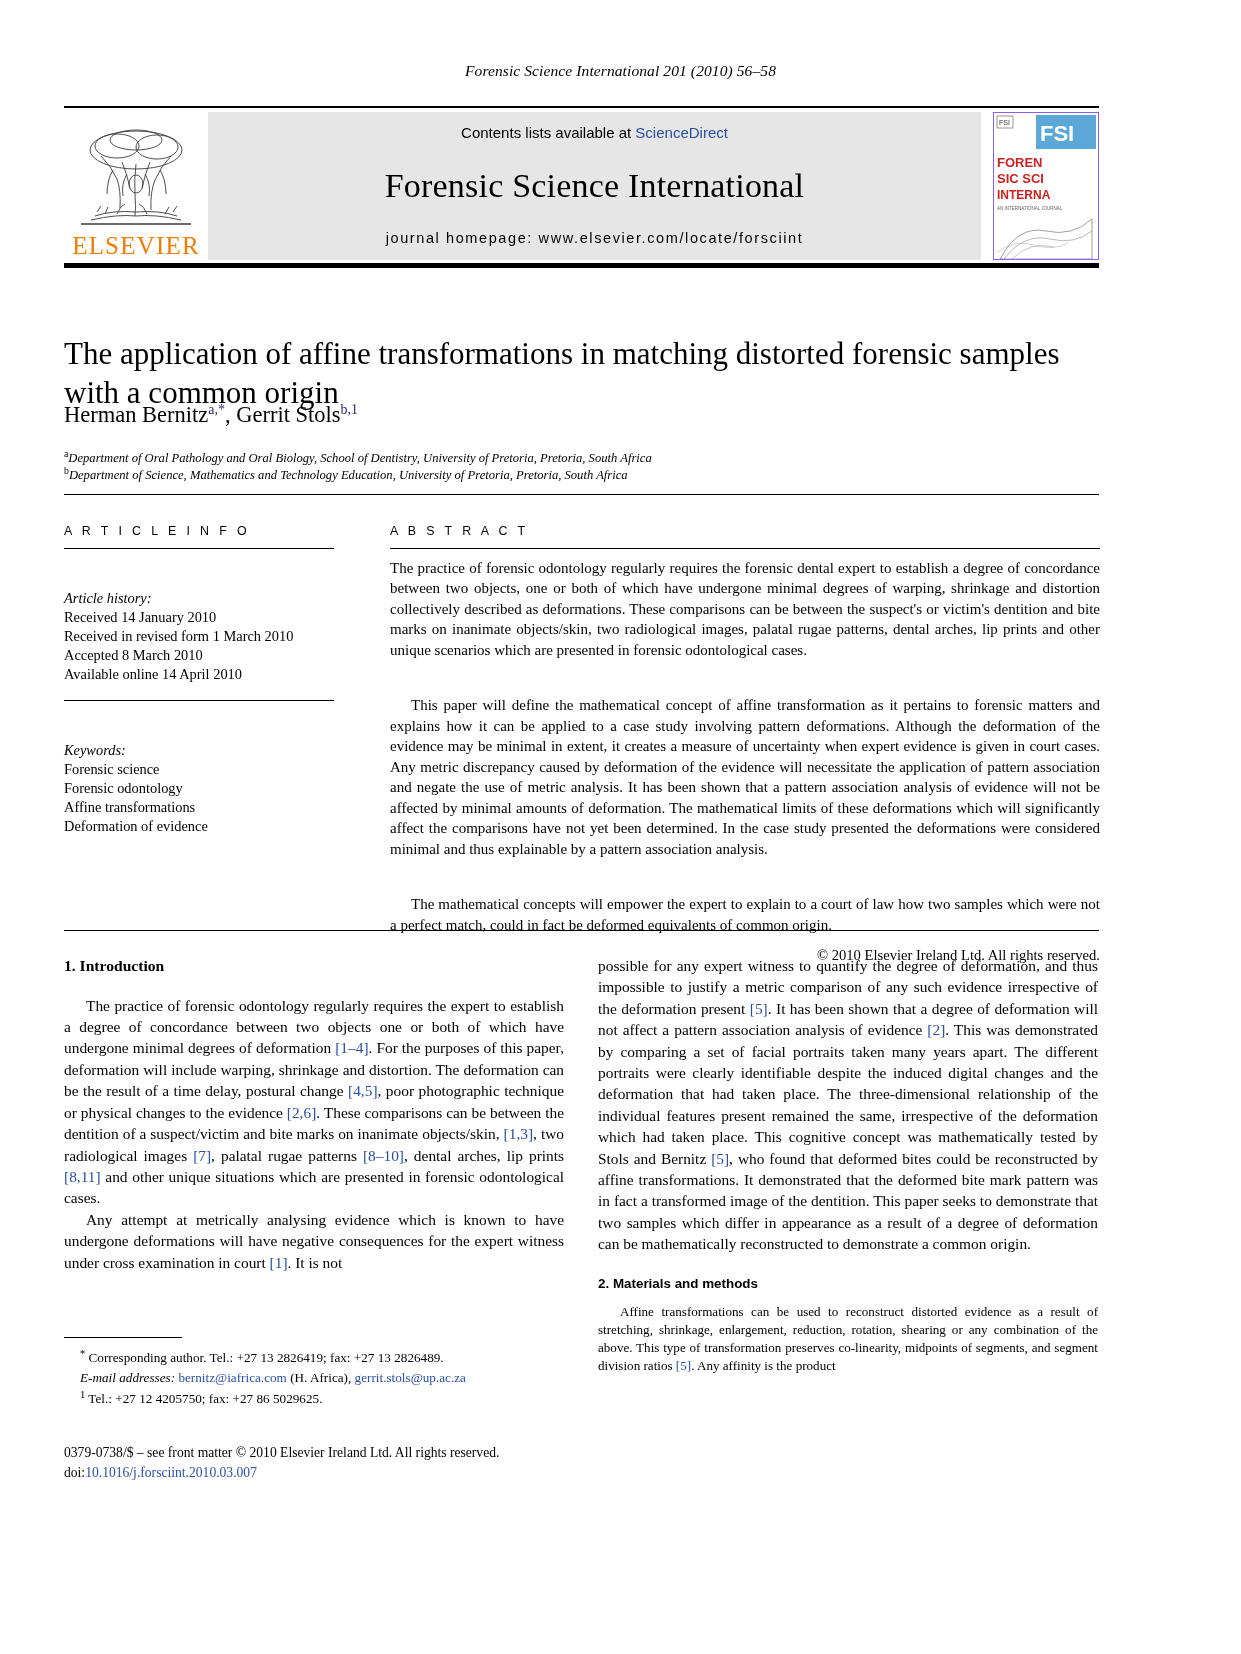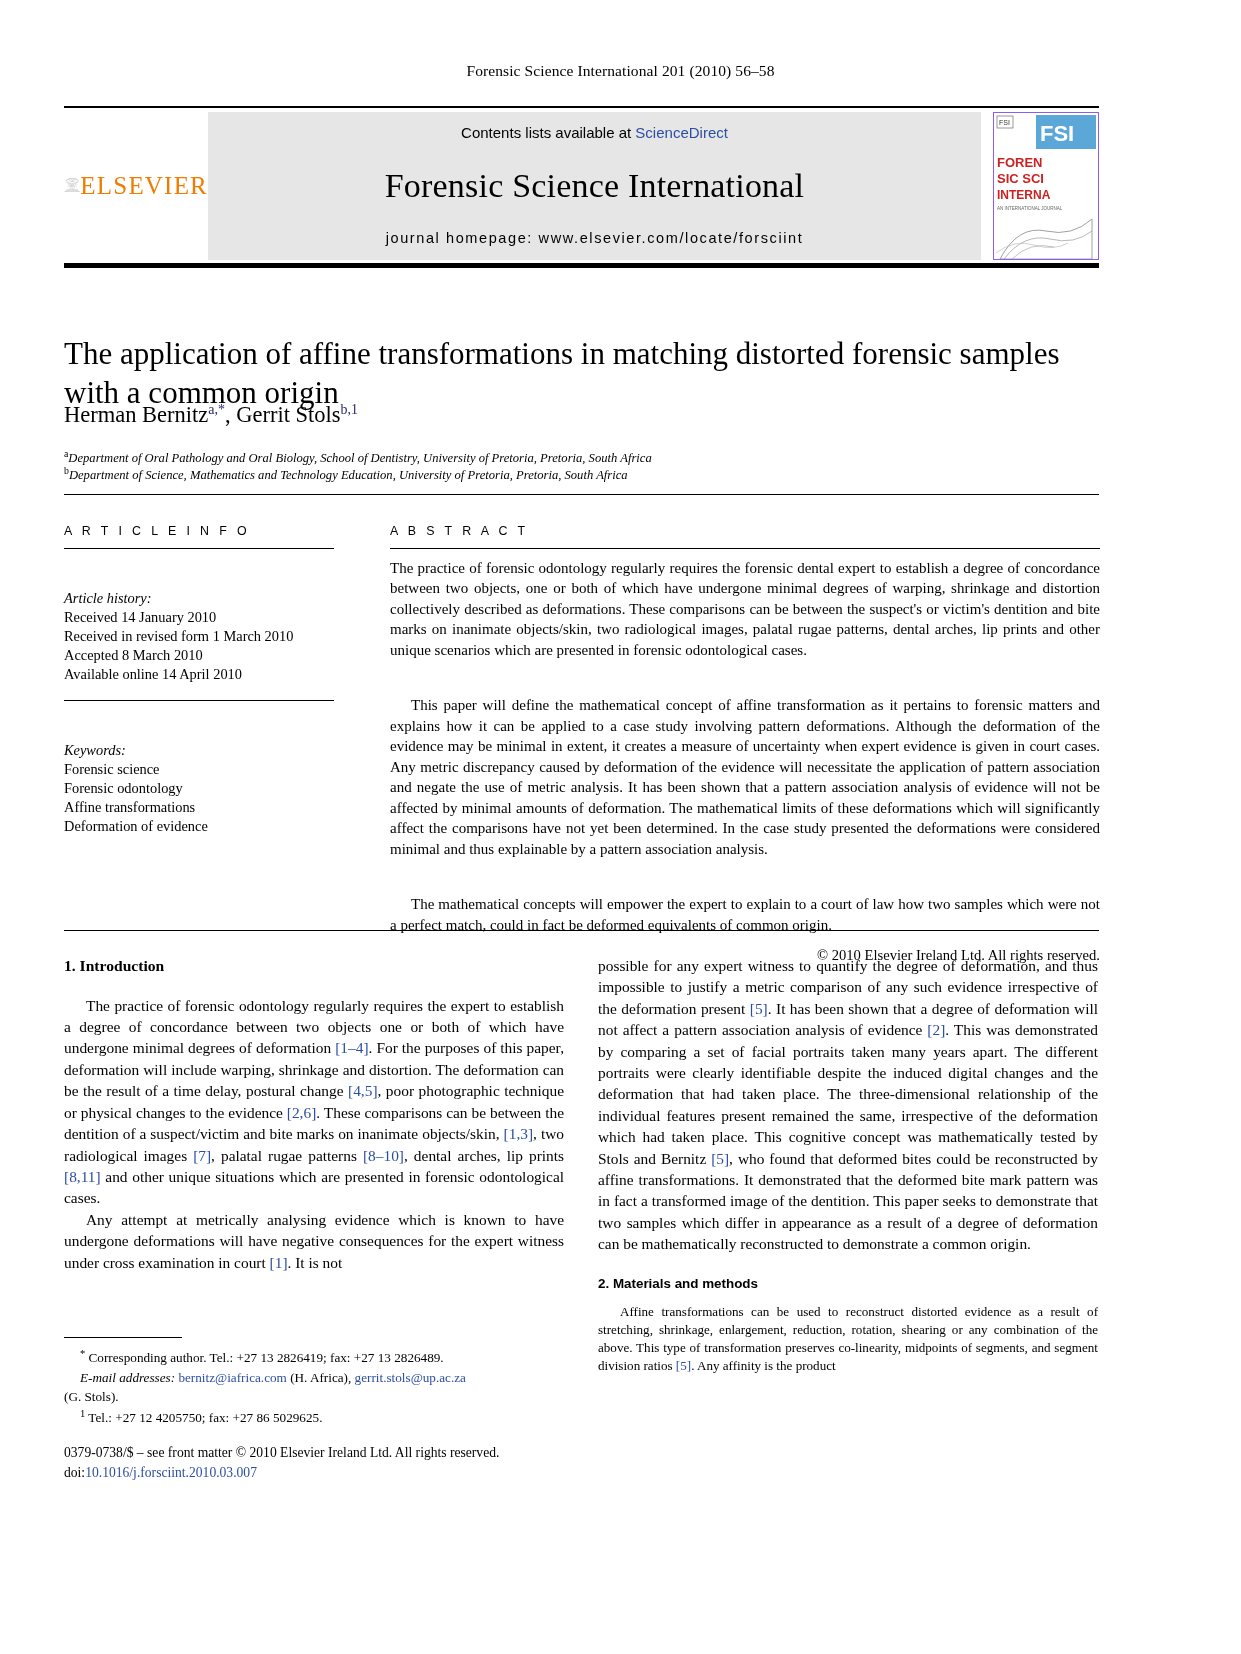--- a/index.html
+++ b/index.html
@@ -23,20 +23,21 @@
 
   
   .running-head {
     position: absolute;
     top: 62px;
     left: 0;
     width: 1241px;
     text-align: center;
     font-size: 15.5px;
     letter-spacing: 0.1px;
+    font-style: italic;
   }
 
   
   .banner-rule-top {
     position: absolute;
     left: 64px;
     top: 106px;
     width: 1035px;
     height: 2px;
     background: #000;
@@ -48,21 +49,21 @@
     width: 1035px;
     height: 148px;
     display: flex;
     align-items: stretch;
   }
   .banner-logo {
     width: 144px;
     flex: 0 0 144px;
     position: relative;
     display: flex;
-    flex-direction: row;
+    flex-direction: column;
     justify-content: flex-end;
     align-items: center;
     padding-bottom: 2px;
     box-sizing: border-box;
   }
   .tree-svg { display:block; }
   .elsevier-word {
     font-family: "Liberation Serif", serif;
     color: #F07D00;
     font-size: 25px;
@@ -436,21 +437,20 @@
   <div class="col col-right">
     <p><span>possible for any expert witness to quantify the degree of deformation, and thus impossible to justify a metric comparison of any such evidence irrespective of the deformation present </span><span class="ref">[5]</span><span>. It has been shown that a degree of deformation will not affect a pattern association analysis of evidence </span><span class="ref">[2]</span><span>. This was demonstrated by comparing a set of facial portraits taken many years apart. The different portraits were clearly identifiable despite the induced digital changes and the deformation that had taken place. The three-dimensional relationship of the individual features present remained the same, irrespective of the deformation which had taken place. This cognitive concept was mathematically tested by Stols and Bernitz </span><span class="ref">[5]</span><span>, who found that deformed bites could be reconstructed by affine transformations. It demonstrated that the deformed bite mark pattern was in fact a transformed image of the dentition. This paper seeks to demonstrate that two samples which differ in appearance as a result of a degree of deformation can be mathematically reconstructed to demonstrate a common origin.</span></p>
     <h3>2.  Materials and methods</h3>
     <p class="indent small-body"><span>Affine transformations can be used to reconstruct distorted evidence as a result of stretching, shrinkage, enlargement, reduction, rotation, shearing or any combination of the above. This type of transformation preserves co-linearity, midpoints of segments, and segment division ratios </span><span class="ref">[5]</span><span>. Any affinity is the product</span></p>
   </div>
 
   <div class="footnote-rule"></div>
   <div class="footnotes">
     <p class="fn fn-indent"><sup>*</sup> <span>Corresponding author. Tel.: +27 13 2826419; fax: +27 13 2826489.</span></p>
     <p class="fn fn-indent"><span class="ital">E-mail addresses:</span> <span class="link">bernitz@iafrica.com</span> <span>(H. Africa),</span> <span class="link">gerrit.stols@up.ac.za</span></p>
-    <p class="fn">(G. Stols).</p>
     <p class="fn fn-indent"><sup>1</sup> <span>Tel.: +27 12 4205750; fax: +27 86 5029625.</span></p>
   </div>
 
   <div class="bottom-block">
     <div>0379-0738/$ – see front matter © 2010 Elsevier Ireland Ltd. All rights reserved.</div>
     <div><span>doi:</span><span class="doi">10.1016/j.forsciint.2010.03.007</span></div>
   </div>
 
 </div>
 

